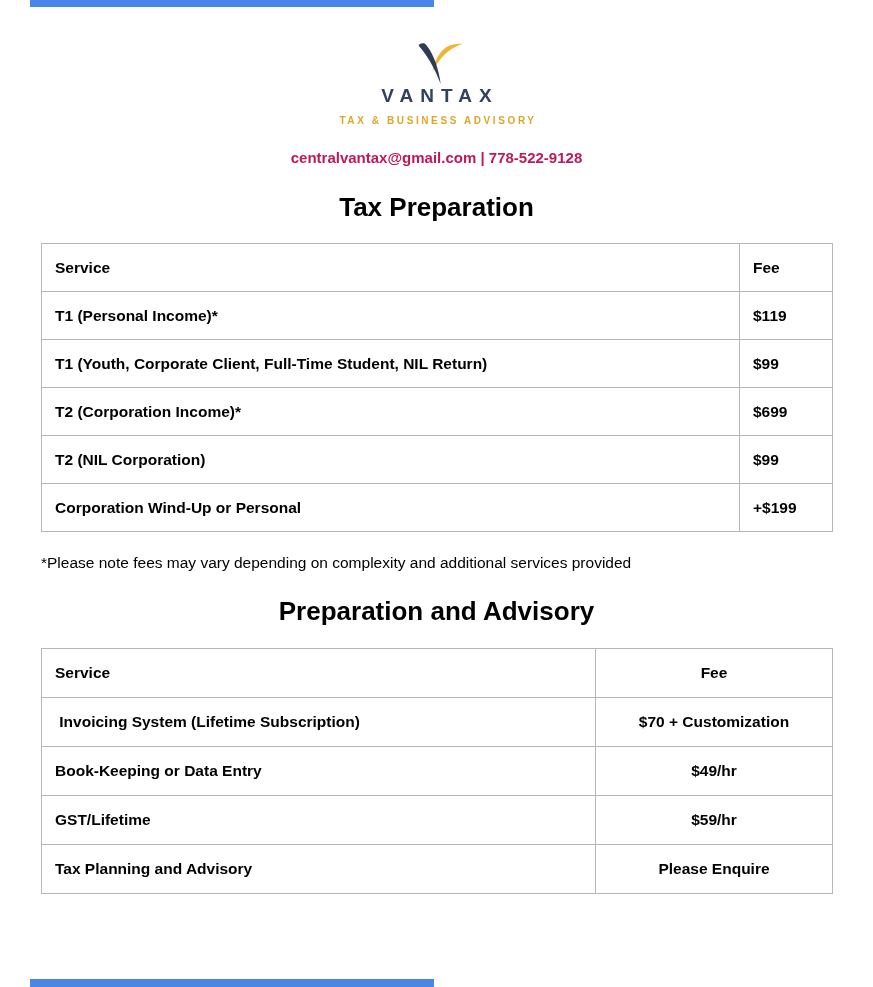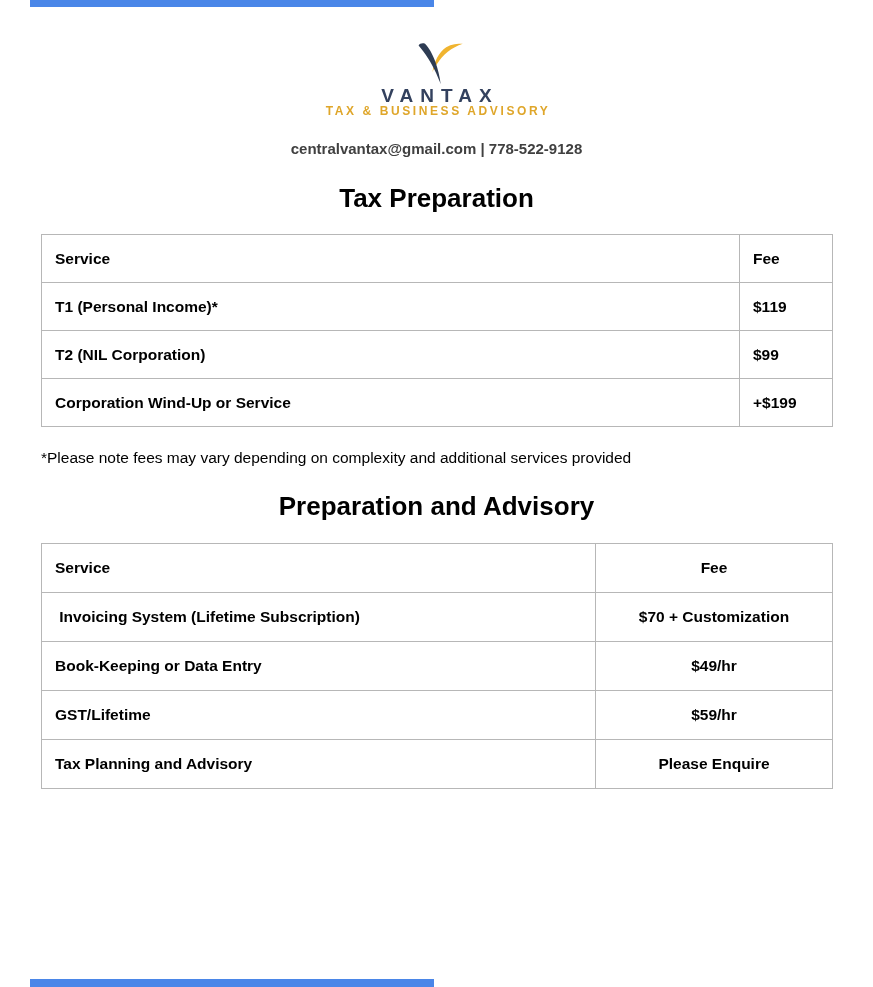--- a/index.html
+++ b/index.html
@@ -12,23 +12,23 @@
     color:#000;
   }
   .edge-bar{position:absolute;left:30px;width:404px;}
   .edge-bar.top{top:0;height:7px;}
   .edge-bar.bottom{bottom:0;height:8px;}
 
   .doc-header{padding-top:40px;text-align:center;}
   .logo-mark{display:block;margin:0 auto;width:60px;height:46px;}
   .brand{font-size:19px;font-weight:bold;letter-spacing:7px;padding-left:7px;
          color:#33415e;line-height:16px;margin-top:2px;}
-  .tagline{font-size:12px;font-weight:bold;letter-spacing:2.6px;padding-left:3px;
-           color:#dfa62a;line-height:9px;margin-top:3px;}
-  .contact{margin-top:24px;font-size:15px;font-weight:bold;line-height:18px;color:#404040;}
+  .tagline{font-size:10px;font-weight:bold;letter-spacing:2.6px;padding-left:3px;
+           color:#dfa62a;line-height:9px;margin-top:12px;}
+  .contact{margin-top:24px;font-size:15px;font-weight:bold;line-height:18px;color:#be185d;}
 
   .doc-h{font-size:26px;font-weight:bold;text-align:center;margin:12px;line-height:28px;color:#000;}
   #h-tax{margin-top:26px;}
   #h-book{margin-top:25px;}
 
   table.pricing{border-collapse:collapse;table-layout:fixed;margin-left:41px;width:791px;border-radius:30px;}
   table.pricing th,table.pricing td{
     border:1px solid #b7b7b7;
     padding:0 13px;
     font-size:15.5px;
@@ -74,25 +74,33 @@
     <tbody>
       <tr>
         <th>Service</th>
         <th>Fee</th>
       </tr>
       <tr>
         <td>T1 (Personal Income)*</td>
         <td>$119</td>
       </tr>
       <tr>
+        <td>T1 (Youth, Corporate Client, Full-Time Student, NIL Return)</td>
+        <td>$99</td>
+      </tr>
+      <tr>
+        <td>T2 (Corporation Income)*</td>
+        <td>$699</td>
+      </tr>
+      <tr>
         <td>T2 (NIL Corporation)</td>
         <td>$99</td>
       </tr>
       <tr>
-        <td>Corporation Wind-Up or Service</td>
+        <td>Corporation Wind-Up or Personal</td>
         <td>+$199</td>
       </tr>
     </tbody>
   </table>
 
   <p class="note">*Please note fees may vary depending on complexity and additional services provided</p>
 
   <h2 class="doc-h" id="h-book">Preparation and Advisory</h2>
 
   <table class="pricing" id="table-book">

